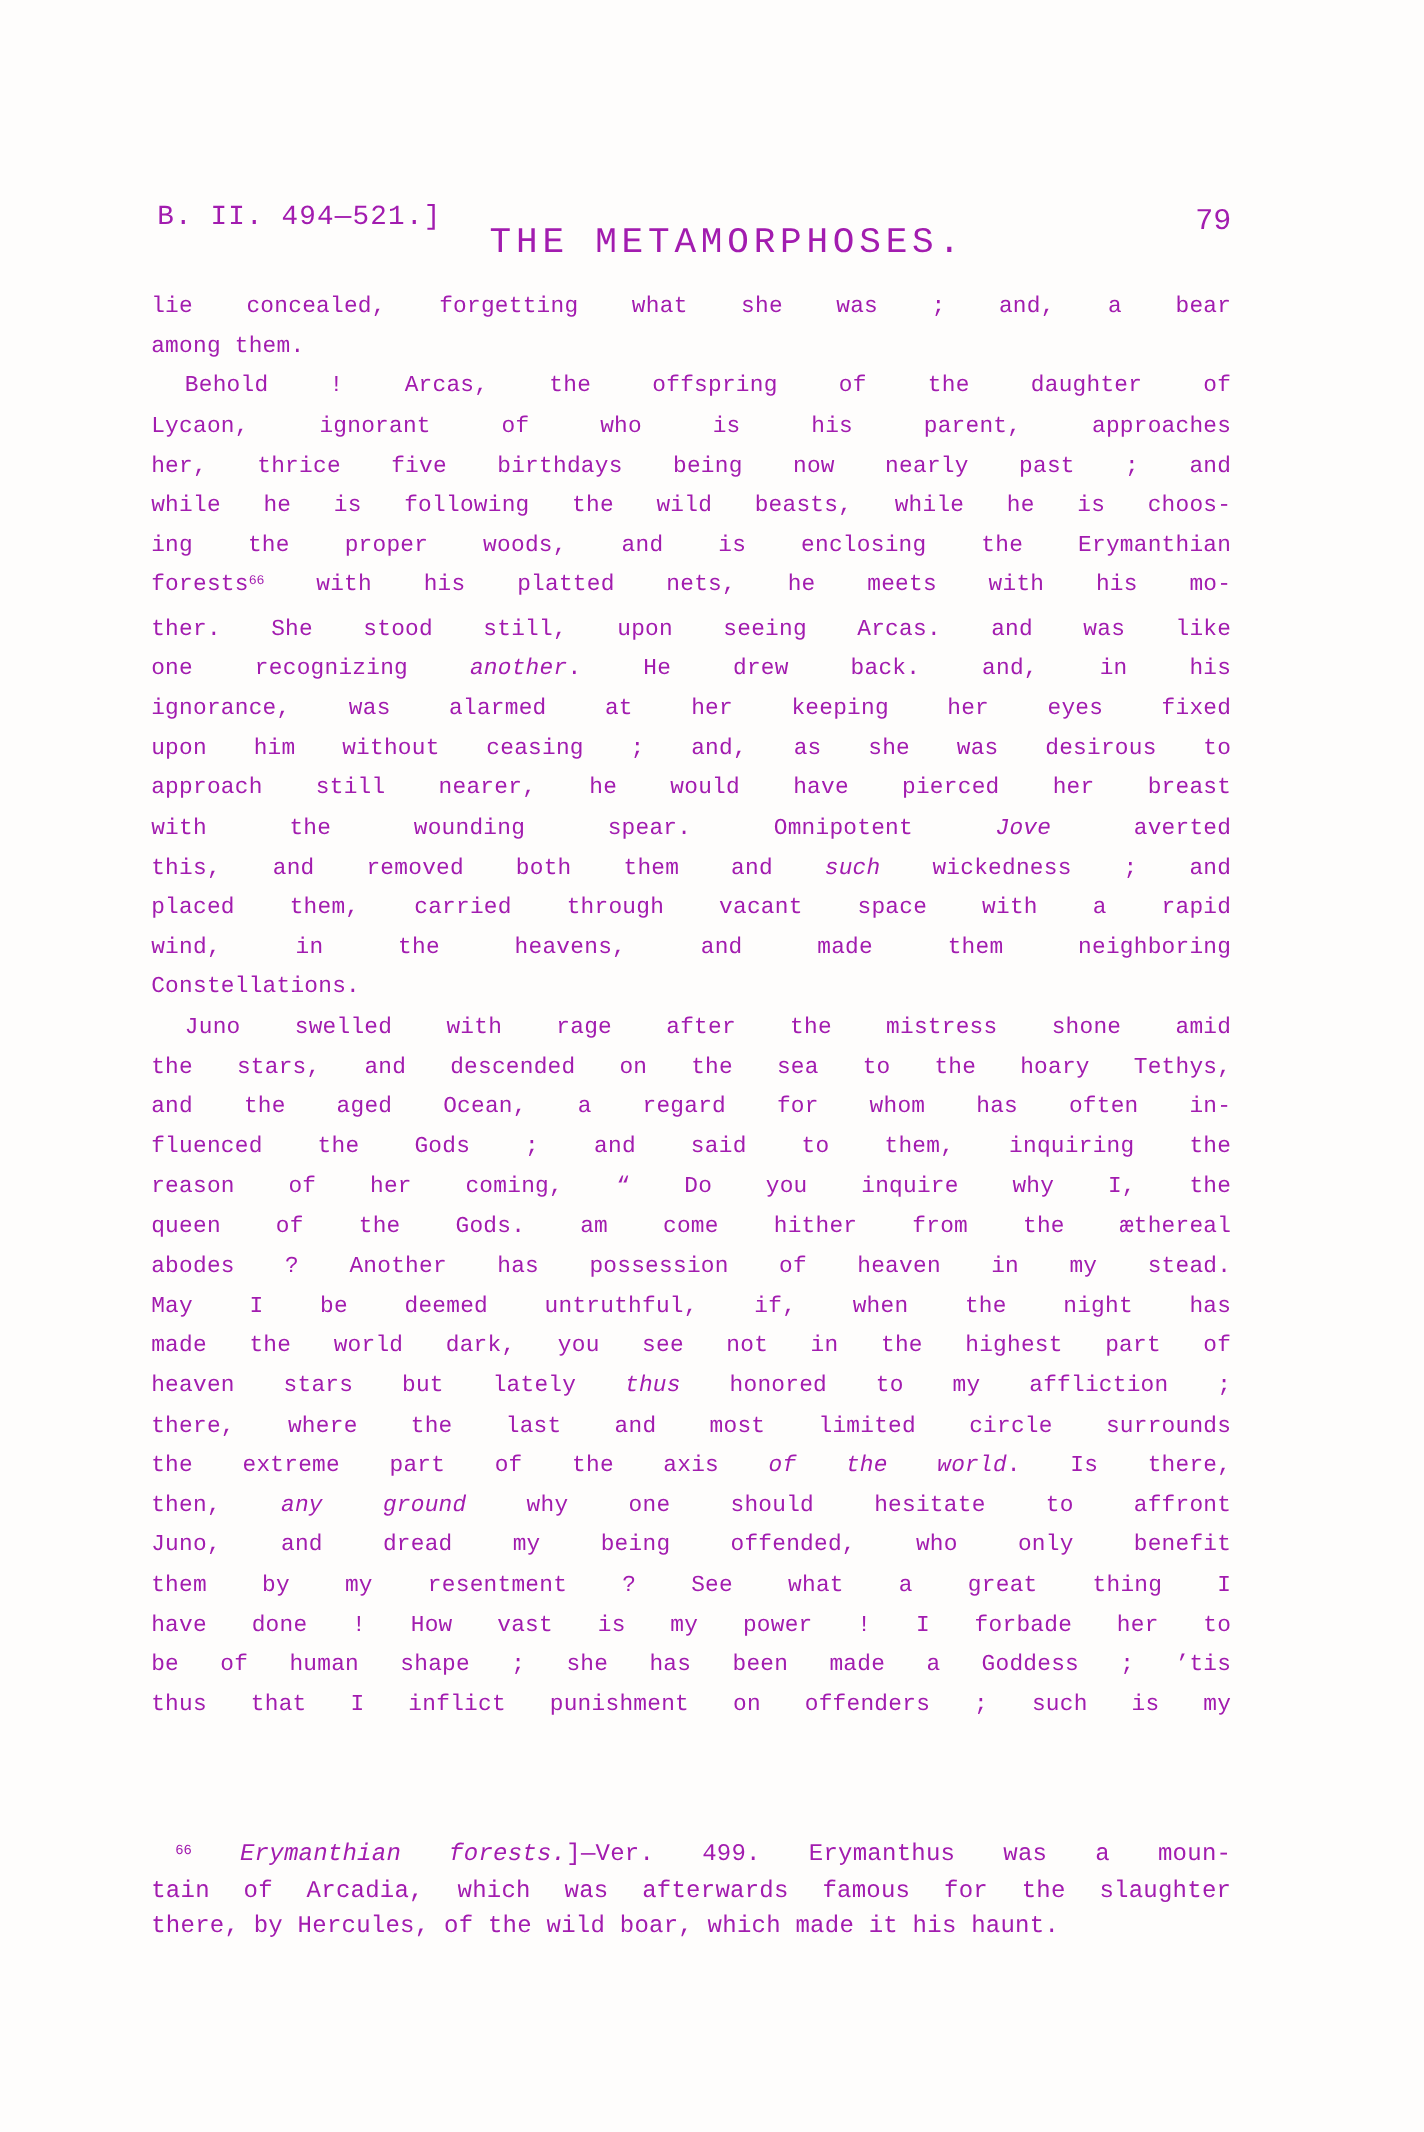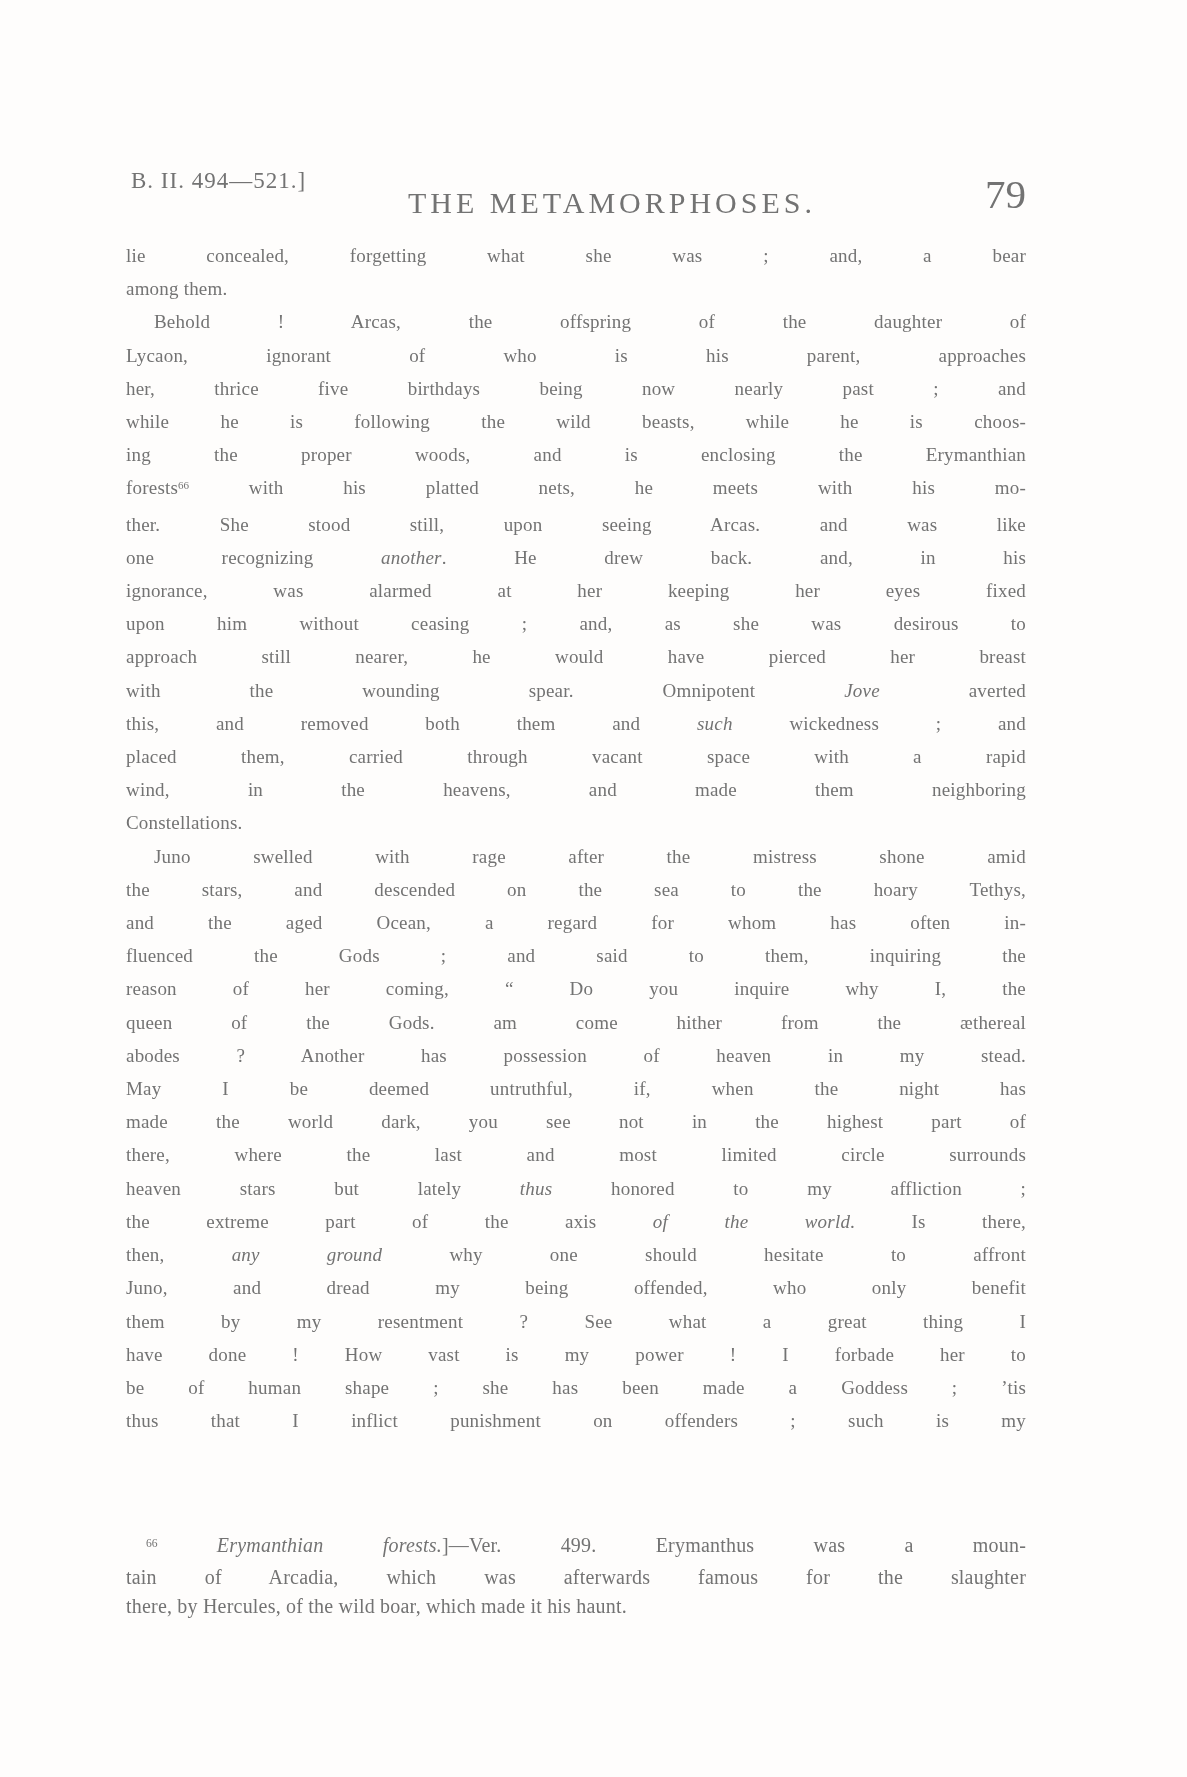--- a/index.html
+++ b/index.html
@@ -1,22 +1,22 @@
 <!DOCTYPE html>
 <html><head>
 <meta charset="utf-8">
 <style>
   html, body { margin: 0; padding: 0; background: #e8e8e8; }
   .page {
     position: relative;
     width: 1187px;
     height: 1777px;
     background: #fefdfc;
-    font-family: Liberation Serif, serif;
-    color: #737373;
+    font-family: Liberation Mono, monospace;
+    color: #a21caf;
     overflow: hidden;
     margin: 0 auto;
   }
   .header {
     position: absolute;
     left: 126px;
     top: 160px;
     width: 900px;
     height: 50px;
   }
@@ -34,21 +34,21 @@
     top: 2px;
     font-size: 30px;
     letter-spacing: 4px;
     white-space: nowrap;
     margin-top: 24px;
   }
   .h-page {
     position: absolute;
     right: 0px;
     top: 10px;
-    font-size: 41px;
+    font-size: 25px;
   }
   .bodytext {
     position: absolute;
     left: 126px;
     top: 239px;
     width: 900px;
     font-size: 19px;
     line-height: 33.2px;
     letter-spacing: 0.2px;
   }
@@ -108,22 +108,22 @@
       <div class="line end"><span>Constellations.</span></div>
       <div class="line indent"><span>Juno swelled with rage after the mistress shone amid</span></div>
       <div class="line"><span>the stars, and descended on the sea to the hoary Tethys,</span></div>
       <div class="line"><span>and the aged Ocean, a regard for whom has often in-</span></div>
       <div class="line"><span>fluenced the Gods ; and said to them, inquiring the</span></div>
       <div class="line"><span>reason of her coming, “ Do you inquire why I, the</span></div>
       <div class="line"><span>queen of the Gods. am come hither from the æthereal</span></div>
       <div class="line"><span>abodes ? Another has possession of heaven in my stead.</span></div>
       <div class="line"><span>May I be deemed untruthful, if, when the night has</span></div>
       <div class="line"><span>made the world dark, you see not in the highest part of</span></div>
+      <div class="line"><span>heaven stars but lately </span><span><i>thus</i></span><span> honored to my affliction ;</span></div>
       <div class="line"><span>there, where the last and most limited circle surrounds</span></div>
-      <div class="line"><span>heaven stars but lately </span><span><i>thus</i></span><span> honored to my affliction ;</span></div>
       <div class="line"><span>the extreme part of the axis </span><span><i>of the world</i></span><span>. Is there,</span></div>
       <div class="line"><span>then, </span><span><i>any ground</i></span><span> why one should hesitate to affront</span></div>
       <div class="line"><span>Juno, and dread my being offended, who only benefit</span></div>
       <div class="line"><span>them by my resentment ? See what a great thing I</span></div>
       <div class="line"><span>have done ! How vast is my power ! I forbade her to</span></div>
       <div class="line"><span>be of human shape ; she has been made a Goddess ; ’tis</span></div>
       <div class="line"><span>thus that I inflict punishment on offenders ; such is my</span></div>
     </div>
   <div class="footnote">
       <div class="line indent"><sup class="fn">66</sup><span> </span><span><i>Erymanthian forests.</i></span><span>]—Ver. 499. Erymanthus was a moun-</span></div>

